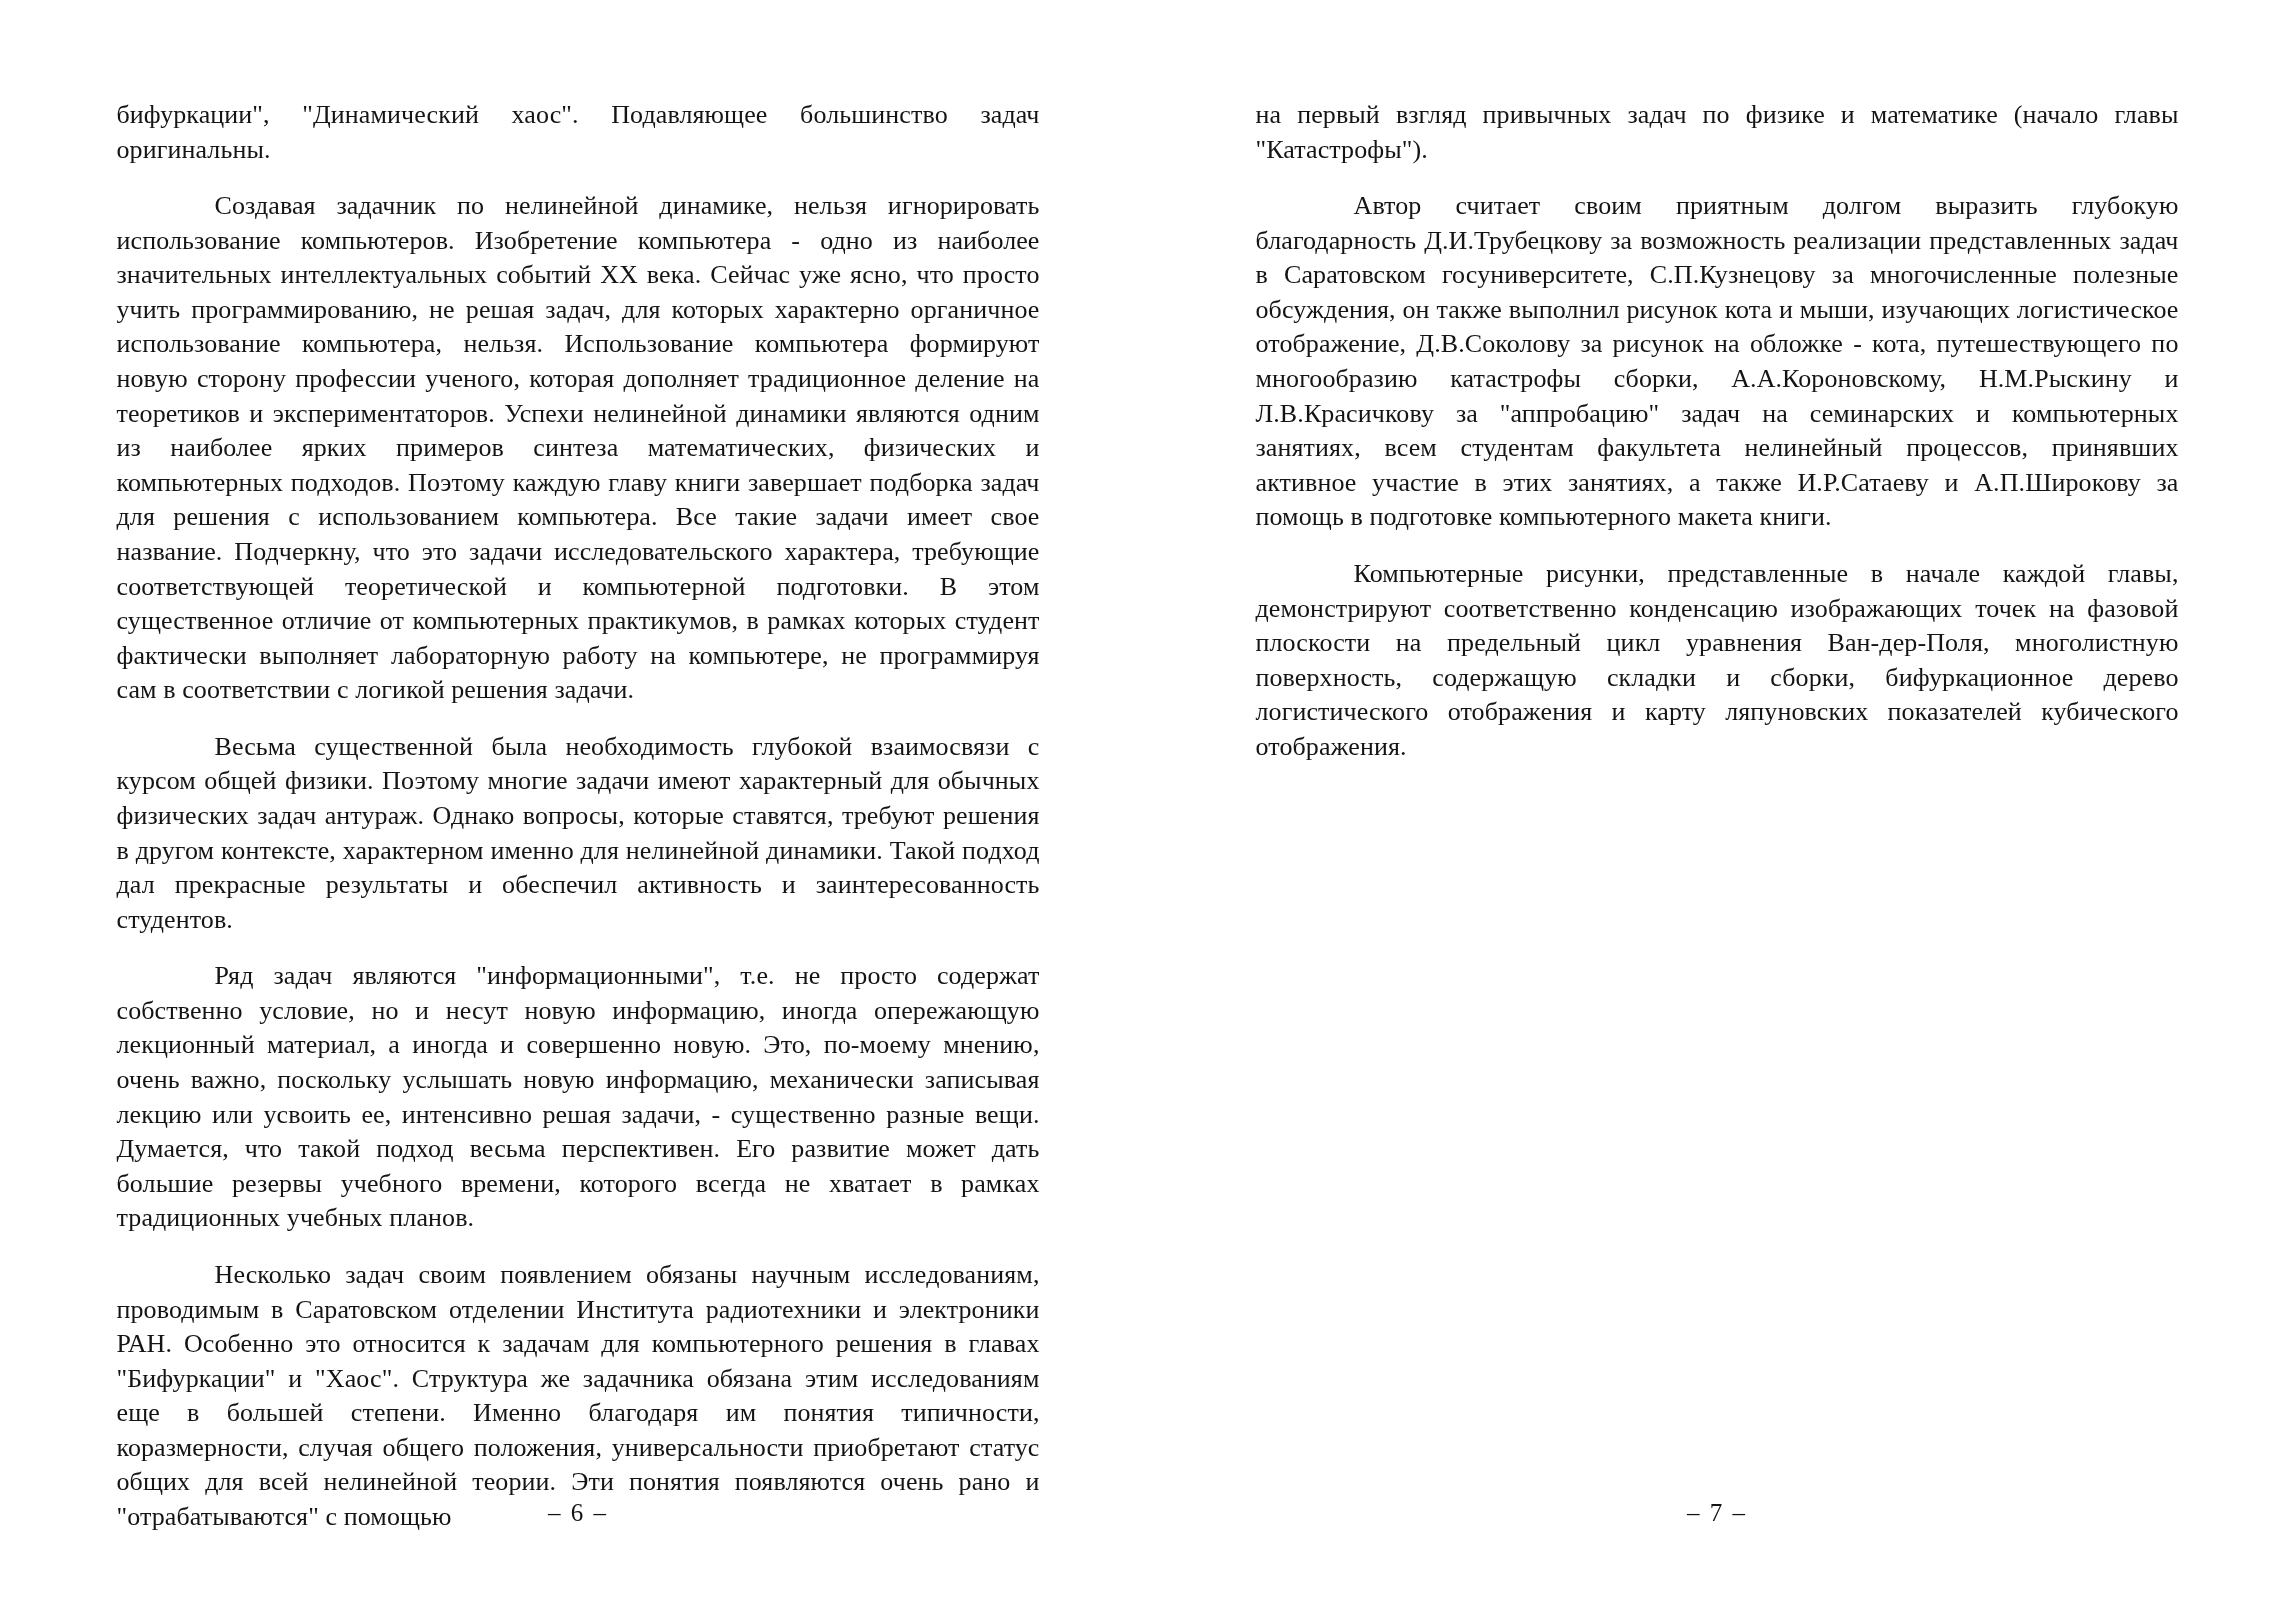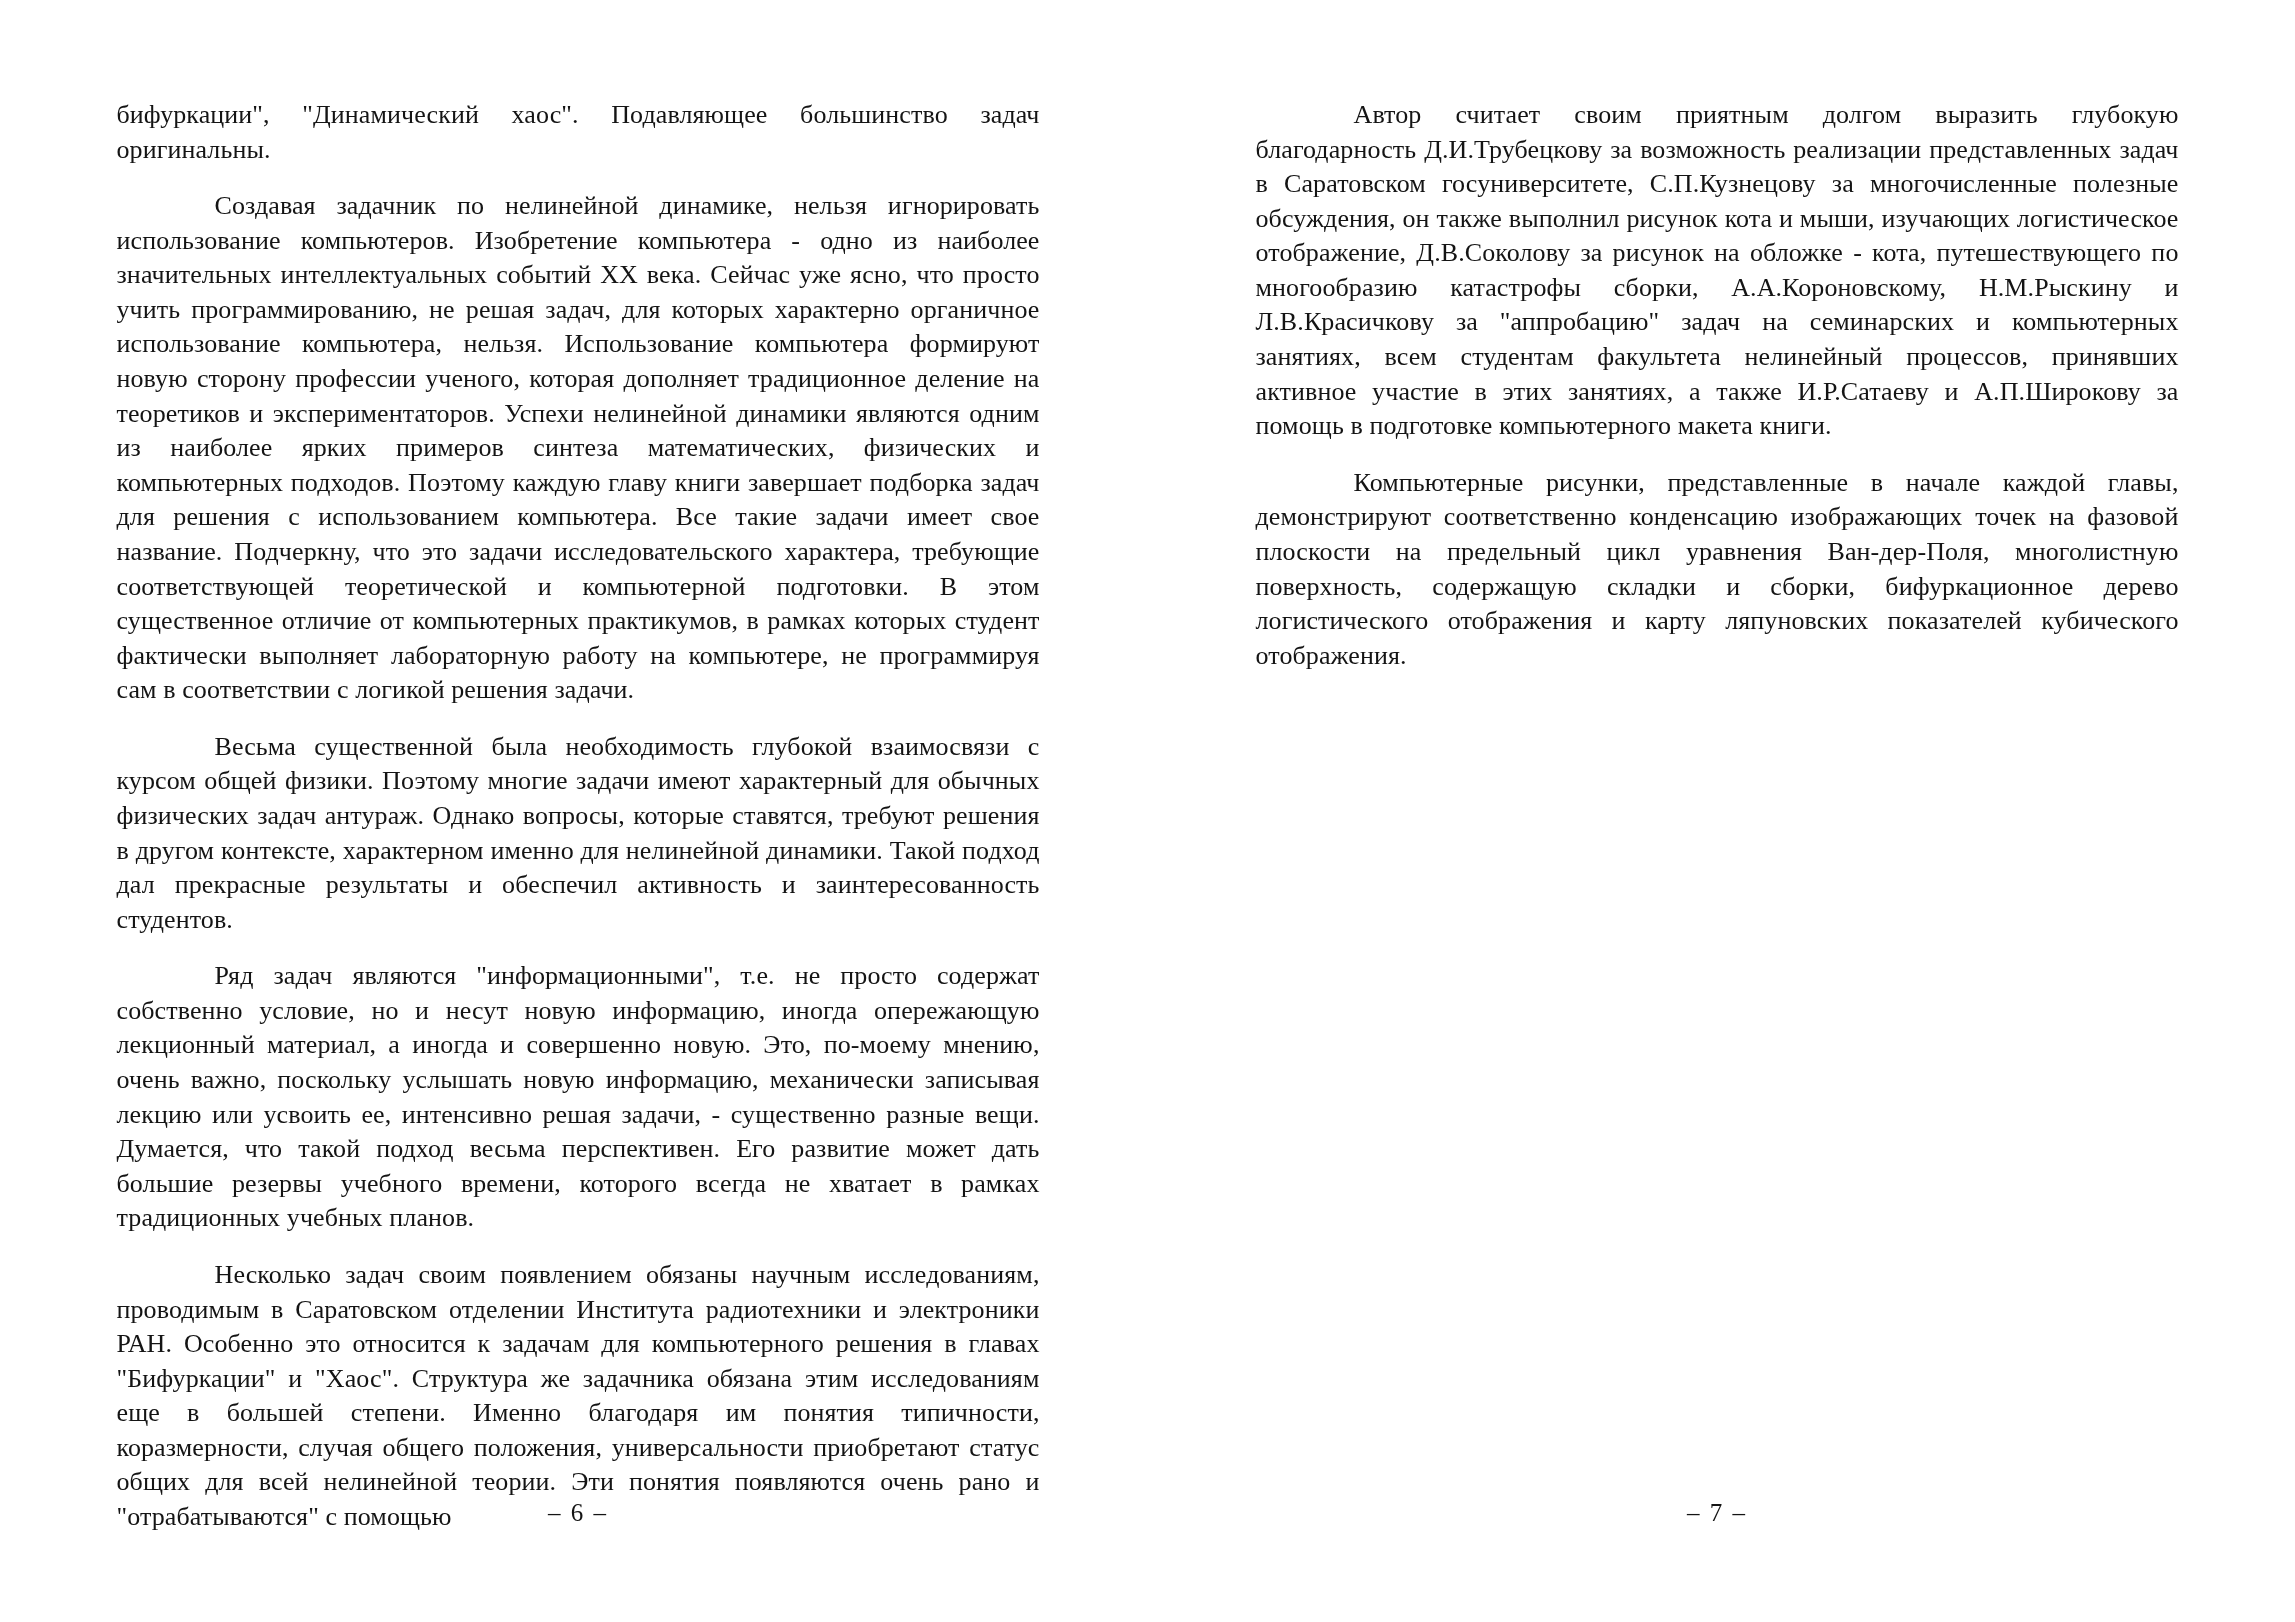--- a/index.html
+++ b/index.html
@@ -71,20 +71,21 @@
       <p class="indent">Создавая задачник по нелинейной динамике, нельзя игнорировать использование компьютеров. Изобретение компьютера - одно из наиболее значительных интеллектуальных событий XX века. Сейчас уже ясно, что просто учить программированию, не решая задач, для которых характерно органичное использование компьютера, нельзя. Использование компьютера формируют новую сторону профессии ученого, которая дополняет традиционное деление на теоретиков и экспериментаторов. Успехи нелинейной динамики являются одним из наиболее ярких примеров синтеза математических, физических и компьютерных подходов. Поэтому каждую главу книги завершает подборка задач для решения с использованием компьютера. Все такие задачи имеет свое название. Подчеркну, что это задачи исследовательского характера, требующие соответствующей теоретической и компьютерной подготовки. В этом существенное отличие от компьютерных практикумов, в рамках которых студент фактически выполняет лабораторную работу на компьютере, не программируя сам в соответствии с логикой решения задачи.</p>
       <p class="indent">Весьма существенной была необходимость глубокой взаимосвязи с курсом общей физики. Поэтому многие задачи имеют характерный для обычных физических задач антураж. Однако вопросы, которые ставятся, требуют решения в другом контексте, характерном именно для нелинейной динамики. Такой подход дал прекрасные результаты и обеспечил активность и заинтересованность студентов.</p>
       <p class="indent">Ряд задач являются "информационными", т.е. не просто содержат собственно условие, но и несут новую информацию, иногда опережающую лекционный материал, а иногда и совершенно новую. Это, по-моему мнению, очень важно, поскольку услышать новую информацию, механически записывая лекцию или усвоить ее, интенсивно решая задачи, - существенно разные вещи. Думается, что такой подход весьма перспективен. Его развитие может дать большие резервы учебного времени, которого всегда не хватает в рамках традиционных учебных планов.</p>
       <p class="indent last">Несколько задач своим появлением обязаны научным исследованиям, проводимым в Саратовском отделении Института радиотехники и электроники РАН. Особенно это относится к задачам для компьютерного решения в главах "Бифуркации" и "Хаос". Структура же задачника обязана этим исследованиям еще в большей степени. Именно благодаря им понятия типичности, коразмерности, случая общего положения, универсальности приобретают статус общих для всей нелинейной теории. Эти понятия появляются очень рано и "отрабатываются" с помощью</p>
       <div class="page-number-wrap">
         <div class="pnum">– 6 –</div>
       </div>
     </div>
 
     <div class="col">
+      <p>на первый взгляд привычных задач по физике и математике (начало главы "Катастрофы").</p>
       <p class="indent">Автор считает своим приятным долгом выразить глубокую благодарность Д.И.Трубецкову за возможность реализации представленных задач в Саратовском госуниверситете, С.П.Кузнецову за многочисленные полезные обсуждения, он также выполнил рисунок кота и мыши, изучающих логистическое отображение, Д.В.Соколову за рисунок на обложке - кота, путешествующего по многообразию катастрофы сборки, А.А.Короновскому, Н.М.Рыскину и Л.В.Красичкову за "аппробацию" задач на семинарских и компьютерных занятиях, всем студентам факультета нелинейный процессов, принявших активное участие в этих занятиях, а также И.Р.Сатаеву и А.П.Широкову за помощь в подготовке компьютерного макета книги.</p>
       <p class="indent last">Компьютерные рисунки, представленные в начале каждой главы, демонстрируют соответственно конденсацию изображающих точек на фазовой плоскости на предельный цикл уравнения Ван-дер-Поля, многолистную поверхность, содержащую складки и сборки, бифуркационное дерево логистического отображения и карту ляпуновских показателей кубического отображения.</p>
       <div class="page-number-wrap">
         <div class="pnum">– 7 –</div>
       </div>
     </div>
 
   </div>
 </div>
 

